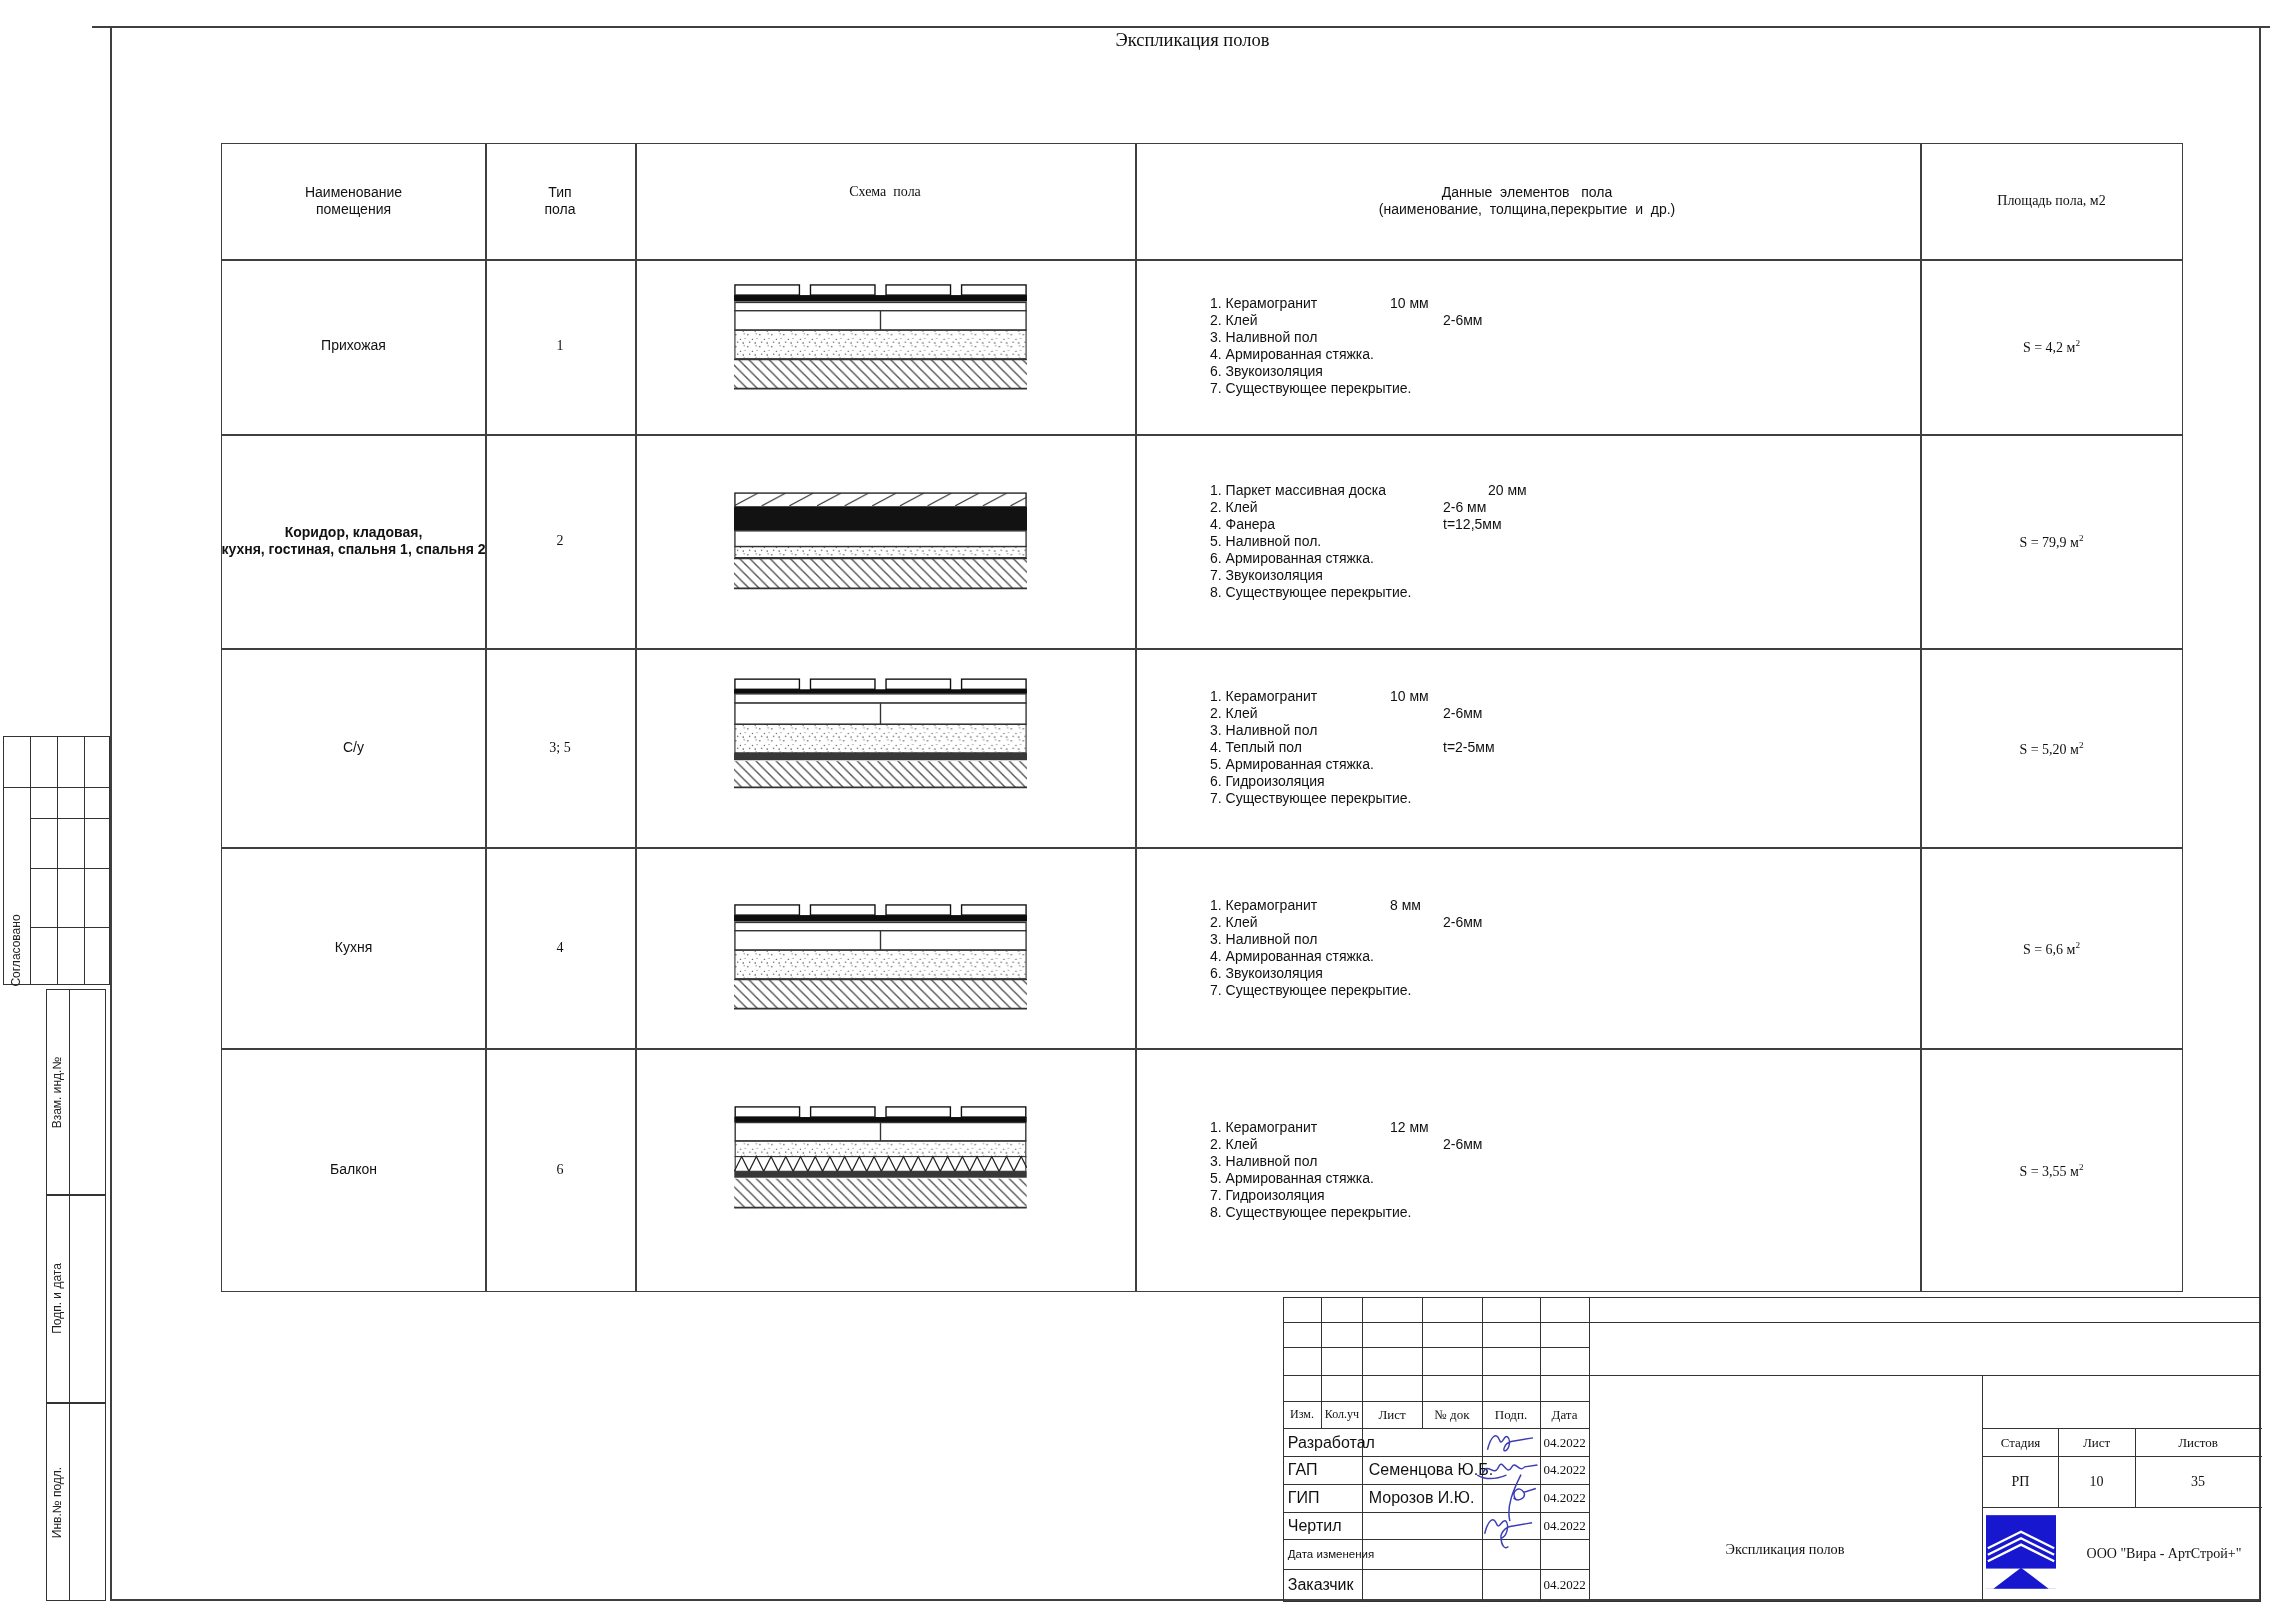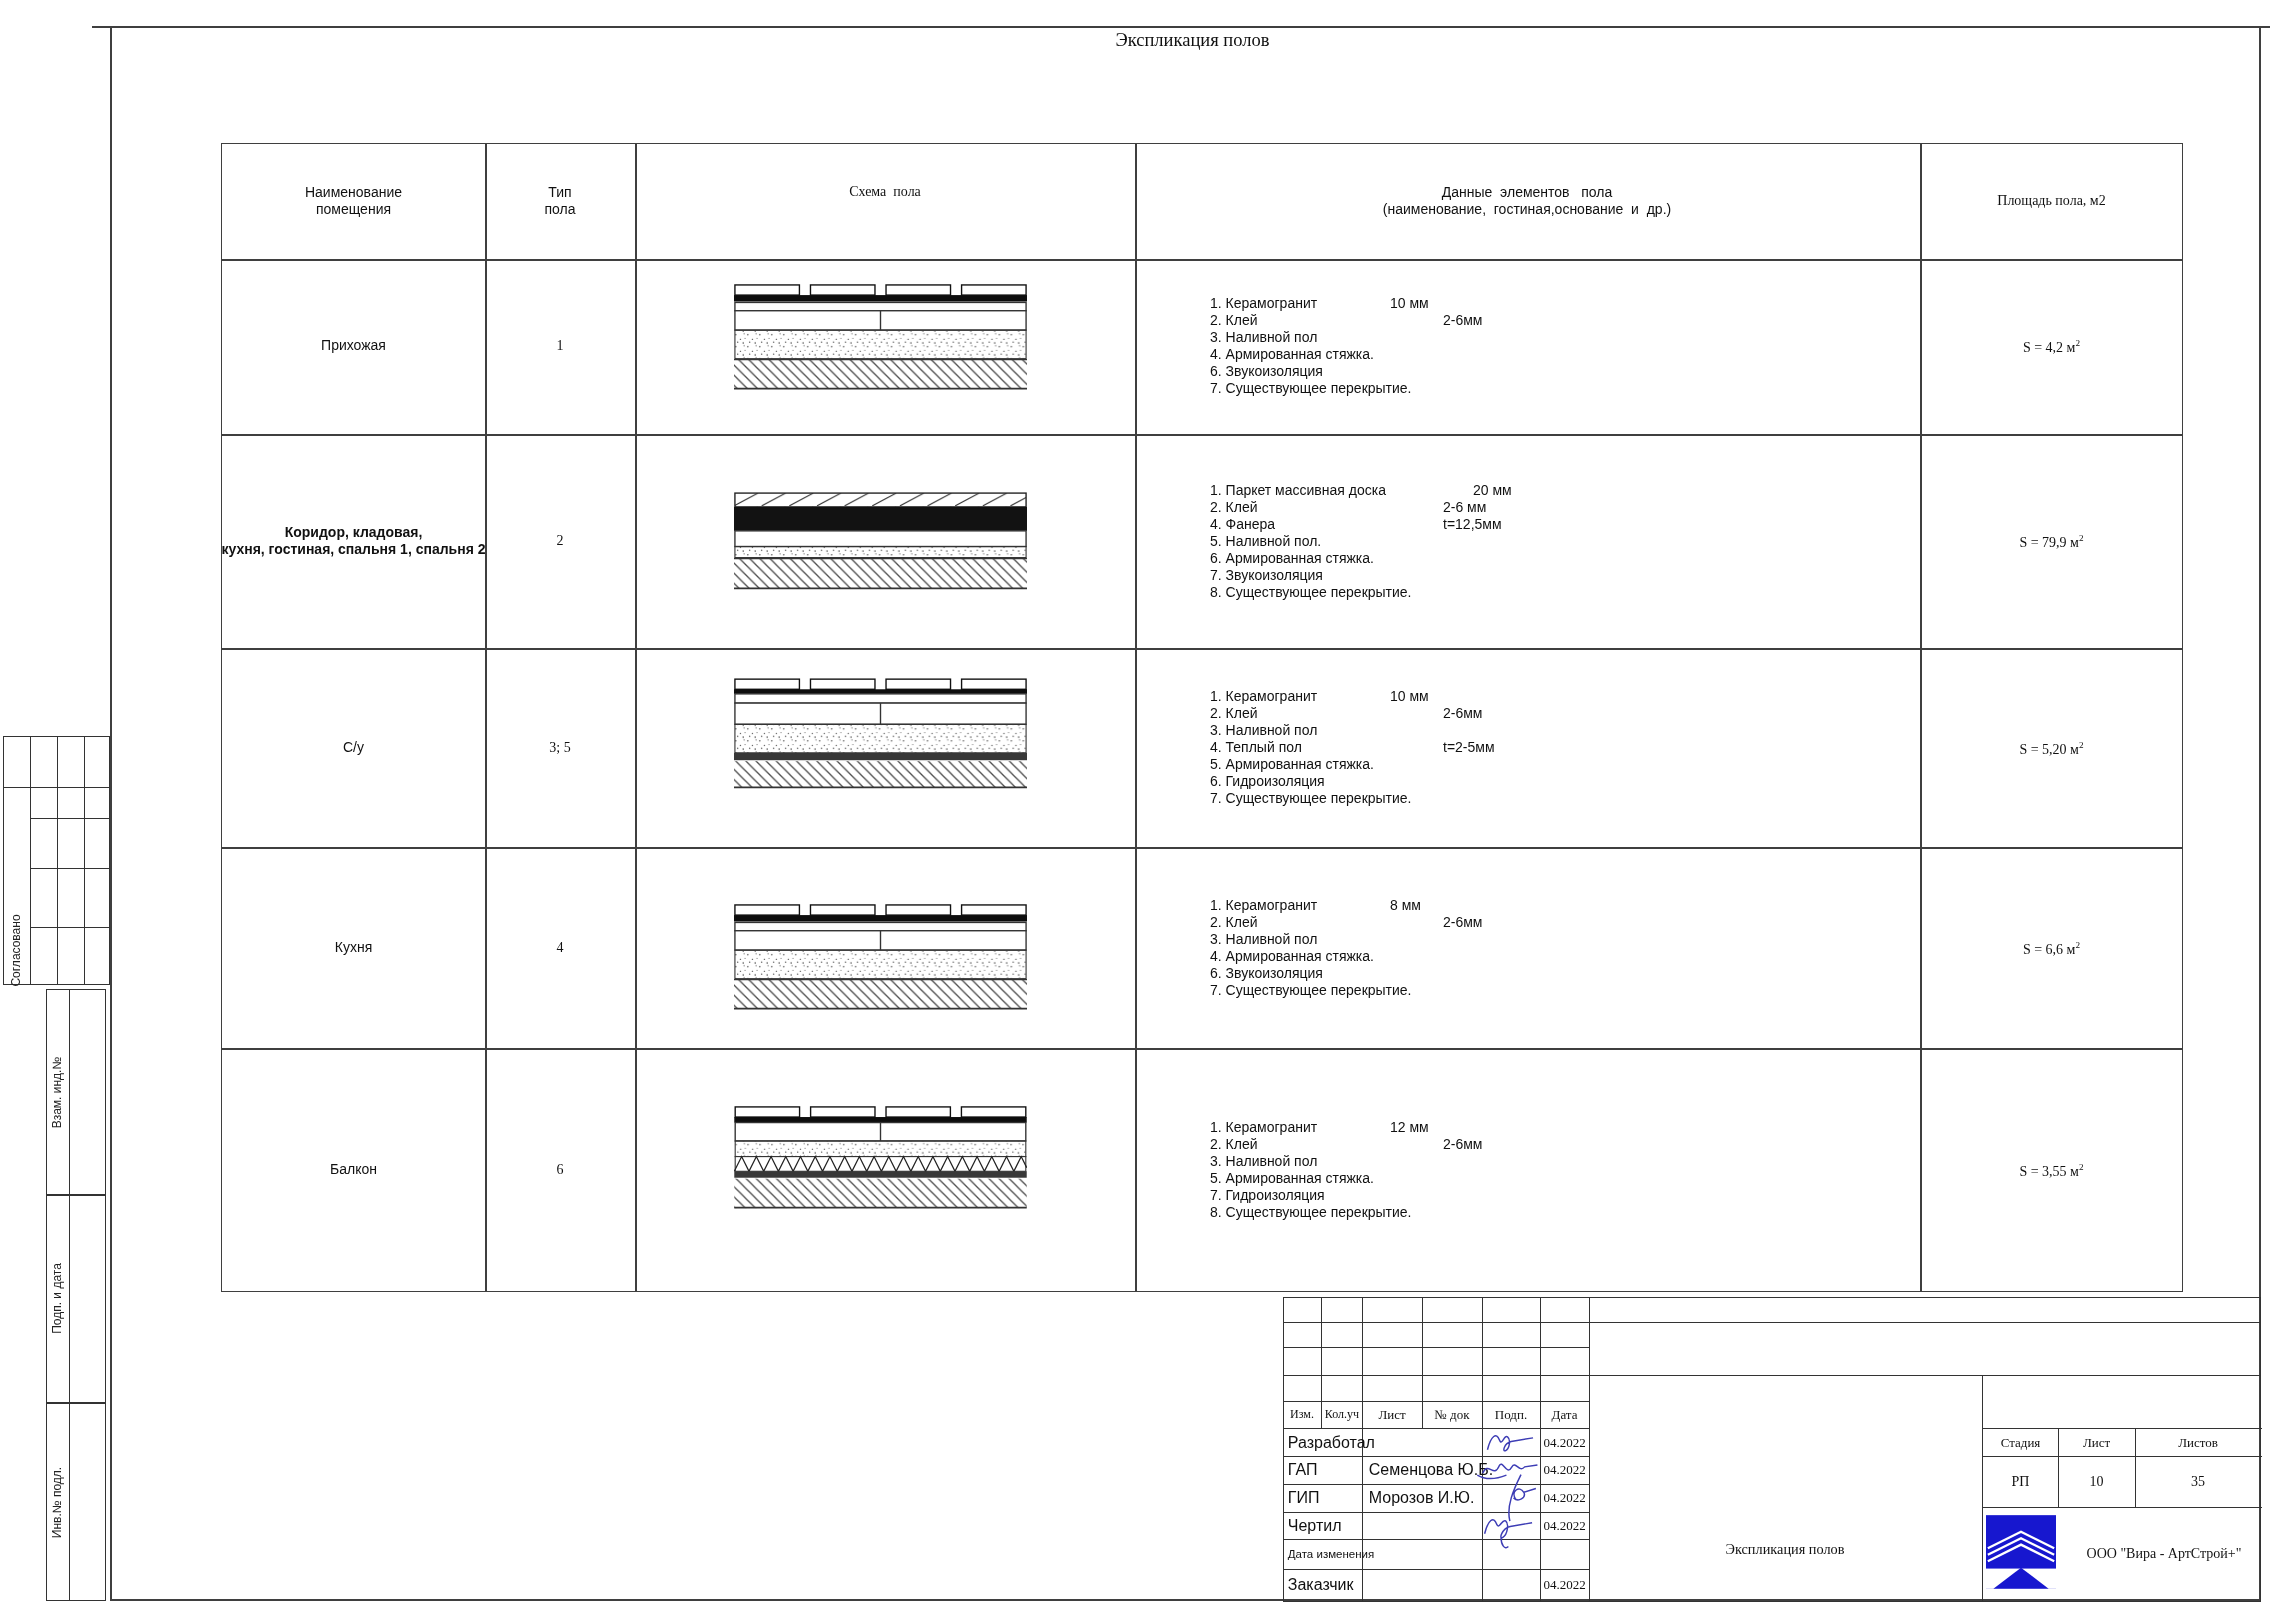--- a/index.html
+++ b/index.html
@@ -76,21 +76,21 @@
   <div class="fcol t15" style="left:221px;top:143px;width:265px;height:116px;">
     <div>Наименование</div>
       <div>помещения</div>
   </div>
   <div class="fcol t15" style="left:485px;top:143px;width:150px;height:116px;">
     <div>Тип</div>
       <div>пола</div>
   </div>
   <div class="fc t15 pre" style="left:635px;top:134px;width:500px;height:116px;">Схема  пола</div>
   <div class="fcol t15 pre" style="left:1135px;top:143px;width:784px;height:116px;">
-    <div>Данные  элементов   пола</div><div>(наименование,  гостиная,основание  и  др.)</div>
+    <div>Данные  элементов   пола</div><div>(наименование,  толщина,перекрытие  и  др.)</div>
   </div>
   <div class="fc t15" style="left:1920px;top:143px;width:263px;height:116px;">Площадь пола, м2</div>
 
   <div class="fcol t15" style="left:221px;top:259px;width:265px;height:174px;">
     <div>Прихожая</div>
       <div></div>
   </div>
   <div class="fc t15" style="left:485px;top:259px;width:150px;height:174px;">1</div>
   <div class="items" style="left:1210px;top:259px;width:517px;height:174px;">
       <div class="item-line">1. Керамогранит<span class="dim" style="left: 180px;">10 мм</span></div>
@@ -119,21 +119,21 @@
     <line x1="0" y1="82" x2="318" y2="82" stroke="#333" stroke-width="1.5"></line>
     <line x1="0" y1="113.5" x2="318" y2="113.5" stroke="#333" stroke-width="2"></line>
   </svg>
 
   <div class="fcol t15" style="left:221px;top:434px;width:265px;height:214px;font-weight:bold;">
     <div>Коридор, кладовая,</div>
       <div>кухня, гостиная, спальня 1, спальня 2</div>
   </div>
   <div class="fc t15" style="left:485px;top:434px;width:150px;height:214px;">2</div>
   <div class="items" style="left:1210px;top:434px;width:517px;height:214px;">
-      <div class="item-line">1. Паркет массивная доска<span class="dim" style="left: 263px;">20 мм</span></div>
+      <div class="item-line">1. Паркет массивная доска<span class="dim" style="left: 278px;">20 мм</span></div>
       <div class="item-line">2. Клей<span class="dim" style="left: 233px;">2-6 мм</span></div>
       <div class="item-line">4. Фанера<span class="dim" style="left: 233px;">t=12,5мм</span></div>
       <div class="item-line">5. Наливной пол.</div>
       <div class="item-line">6. Армированная стяжка.</div>
       <div class="item-line">7. Звукоизоляция</div>
       <div class="item-line">8. Существующее перекрытие.</div>
     </div>
   <div class="fc t15" style="left:1920px;top:434px;width:263px;height:214px;">
     <span><span>S = 79,9 м</span><sup>2</sup></span>
   </div>

